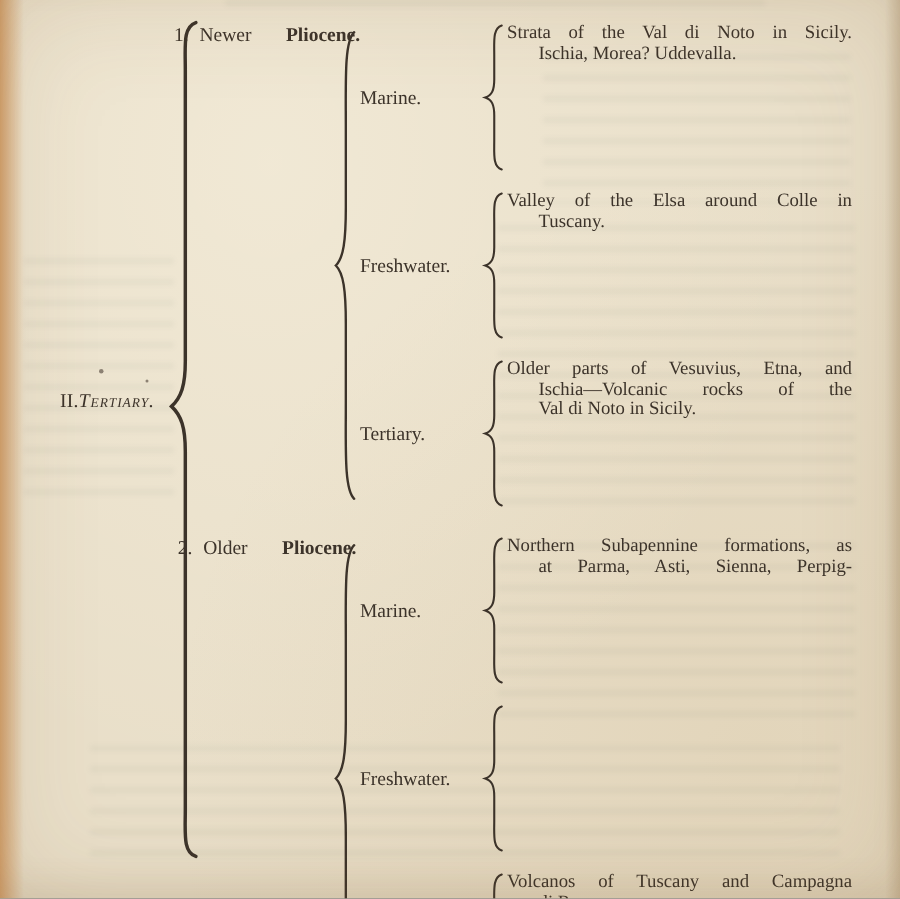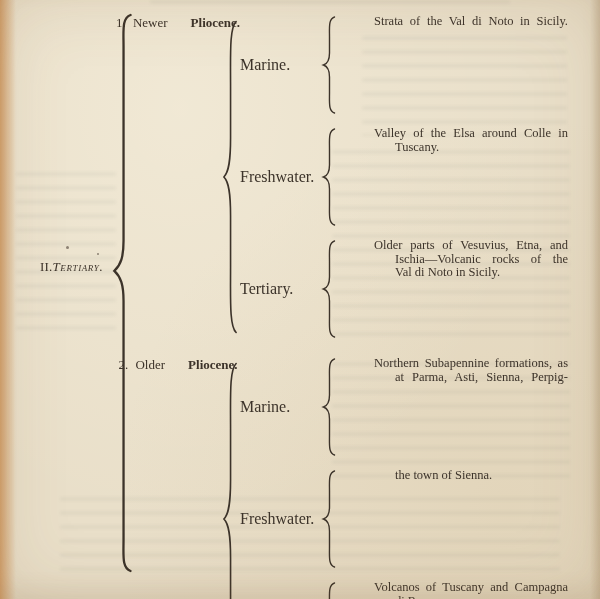--- a/index.html
+++ b/index.html
@@ -53,24 +53,24 @@
   .group  { display:flex; }
 
   .glabel { width:84px; display:flex; justify-content:center;
     font-size:13px; }
   .gl1 { white-space:nowrap; }
   .gnum { display:inline-block; width:17px; }
   .gl2 { padding-left:23px;font-weight:bold; }
 
   .rows { display:flex; flex-direction:column; gap:12px; }
   .row  { display:flex; }
-  .cat  { width:80px; font-size:16px; display:flex; align-items:center; white-space:nowrap; }
+  .cat  { width:80px; font-size:13px; display:flex; align-items:center; white-space:nowrap; }
 
   .desc { width:230px; font-size:12.5px; line-height:13.5px; }
-  .line { white-space:nowrap; text-align-last:justify; text-justify:inter-word;margin-left:36px; }
+  .line { white-space:nowrap; text-align-last:justify; text-justify:inter-word; }
   .line.cont { padding-left:21px; }
   .line.last { text-align-last:left; }
 </style>
 </head>
 <body>
 
 <div class="page">
 
   <div class="ghost g1"></div>
   <div class="ghost g2"></div>
@@ -112,20 +112,21 @@
           <div class="row">
             <div class="cat">Marine.</div>
             <div class="bwrap rbrace">
               <svg viewBox="0 0 18 100" preserveAspectRatio="none">
                 <path d="M14.5 2 C8.5 4 9.5 12 9.5 22 L9.5 38 C9.5 45 8 48.5 3.5 50 C8 51.5 9.5 55 9.5 62 L9.5 78 C9.5 88 8.5 96 14.5 98" fill="none" stroke="#3c332a" stroke-width="1.4" stroke-linecap="round" vector-effect="non-scaling-stroke"></path>
               </svg>
             </div>
             <div class="desc">
               <div class="para">
                   <div class="line">Strata of the Val di Noto in Sicily.</div>
+                  <div class="line cont last">Ischia, Morea? Uddevalla.</div>
                 </div>
             </div>
           </div>
           <div class="row">
             <div class="cat">Freshwater.</div>
             <div class="bwrap rbrace">
               <svg viewBox="0 0 18 100" preserveAspectRatio="none">
                 <path d="M14.5 2 C8.5 4 9.5 12 9.5 22 L9.5 38 C9.5 45 8 48.5 3.5 50 C8 51.5 9.5 55 9.5 62 L9.5 78 C9.5 88 8.5 96 14.5 98" fill="none" stroke="#3c332a" stroke-width="1.4" stroke-linecap="round" vector-effect="non-scaling-stroke"></path>
               </svg>
             </div>
@@ -181,21 +182,20 @@
           </div>
           <div class="row">
             <div class="cat">Freshwater.</div>
             <div class="bwrap rbrace">
               <svg viewBox="0 0 18 100" preserveAspectRatio="none">
                 <path d="M14.5 2 C8.5 4 9.5 12 9.5 22 L9.5 38 C9.5 45 8 48.5 3.5 50 C8 51.5 9.5 55 9.5 62 L9.5 78 C9.5 88 8.5 96 14.5 98" fill="none" stroke="#3c332a" stroke-width="1.4" stroke-linecap="round" vector-effect="non-scaling-stroke"></path>
               </svg>
             </div>
             <div class="desc">
               <div class="para">
-                  <div class="line cont last">the town of Sienna.</div>
                 </div>
             </div>
           </div>
           <div class="row">
             <div class="cat">Volcanic.</div>
             <div class="bwrap rbrace">
               <svg viewBox="0 0 18 100" preserveAspectRatio="none">
                 <path d="M14.5 2 C8.5 4 9.5 12 9.5 22 L9.5 38 C9.5 45 8 48.5 3.5 50 C8 51.5 9.5 55 9.5 62 L9.5 78 C9.5 88 8.5 96 14.5 98" fill="none" stroke="#3c332a" stroke-width="1.4" stroke-linecap="round" vector-effect="non-scaling-stroke"></path>
               </svg>
             </div>

